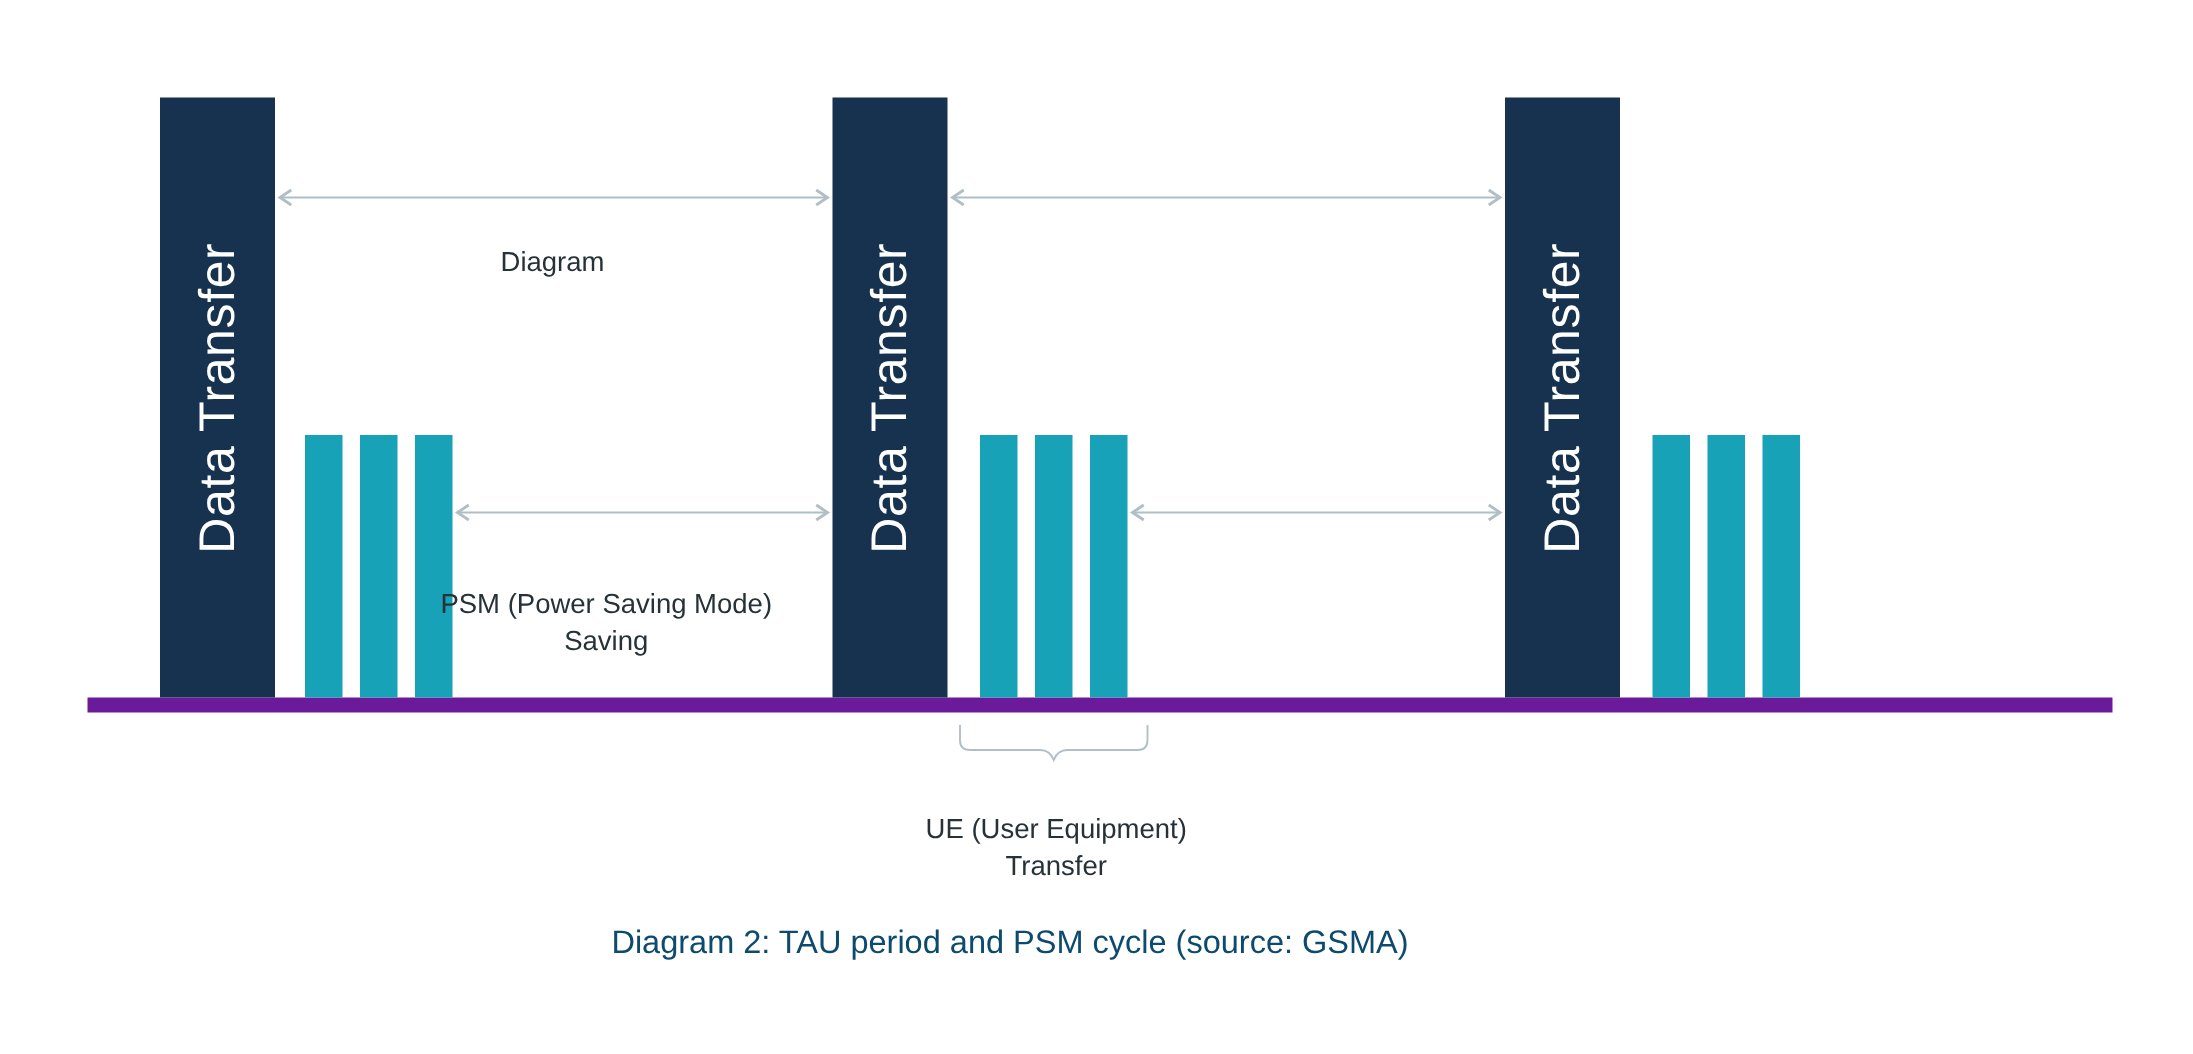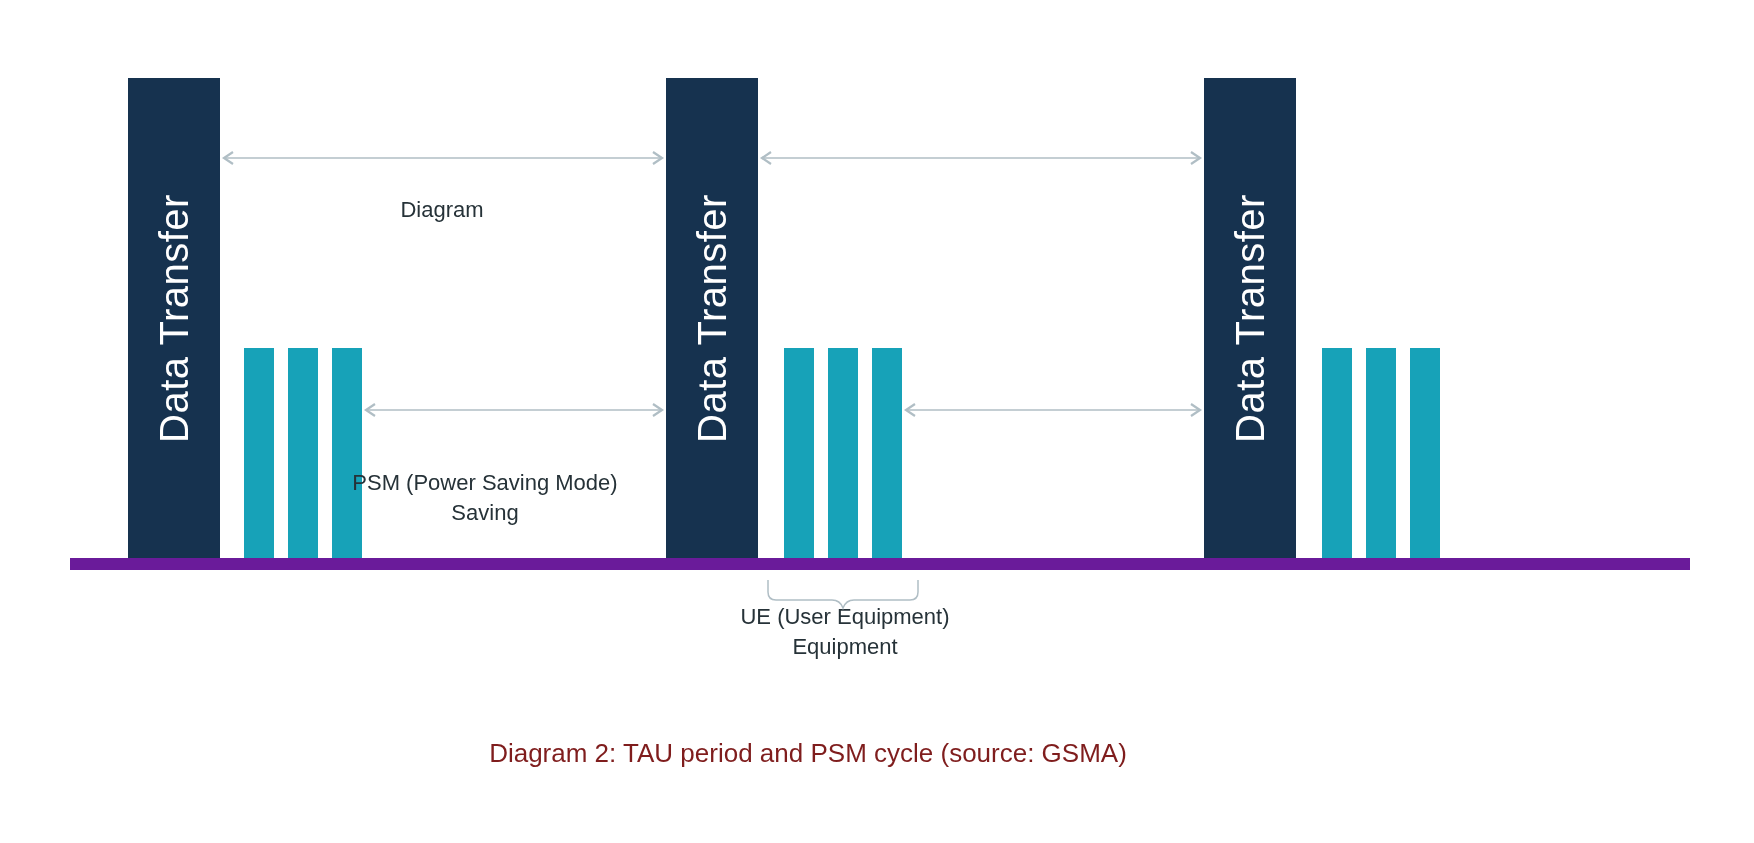--- a/index.html
+++ b/index.html
@@ -84,30 +84,30 @@
   }
   .psm-label {
     left: 330px;
     width: 310px;
     top: 428px;
     margin-top: 40px;
   }
   .ue-label {
     left: 700px;
     width: 290px;
-    top: 602px;
+    top: 648px;
   }
   .caption {
     position: absolute;
     left: 0;
     width: 1616px;
     top: 738px;
     text-align: center;
     font-size: 26px;
-    color: #7f1d1d;
+    color: #0c4a6e;
   }
 
   
   svg.overlay {
     position: absolute;
     left: 0; top: 0;
     width: 1754px;
     height: 843px;
     pointer-events: none;
   }
@@ -144,21 +144,21 @@
   <div class="label-text tau-label">
     <br>
     <span>Diagram</span>
   </div>
   <div class="label-text psm-label">
     <span>PSM (Power Saving Mode)</span><br>
     <span>Saving</span>
   </div>
   <div class="label-text ue-label">
     <span>UE (User Equipment)</span><br>
-    <span>Equipment</span>
+    <span>Transfer</span>
   </div>
 
   <div class="caption">Diagram 2: TAU period and PSM cycle (source: GSMA)</div>
 
   <svg class="overlay" viewBox="0 0 1754 843">
     <defs>
       <marker id="arrL" markerWidth="10" markerHeight="10" refX="2" refY="5" orient="auto">
         <path d="M8,1 L2,5 L8,9" fill="none" stroke="#b0bec5" stroke-width="1.5"></path>
       </marker>
       <marker id="arrR" markerWidth="10" markerHeight="10" refX="8" refY="5" orient="auto">

